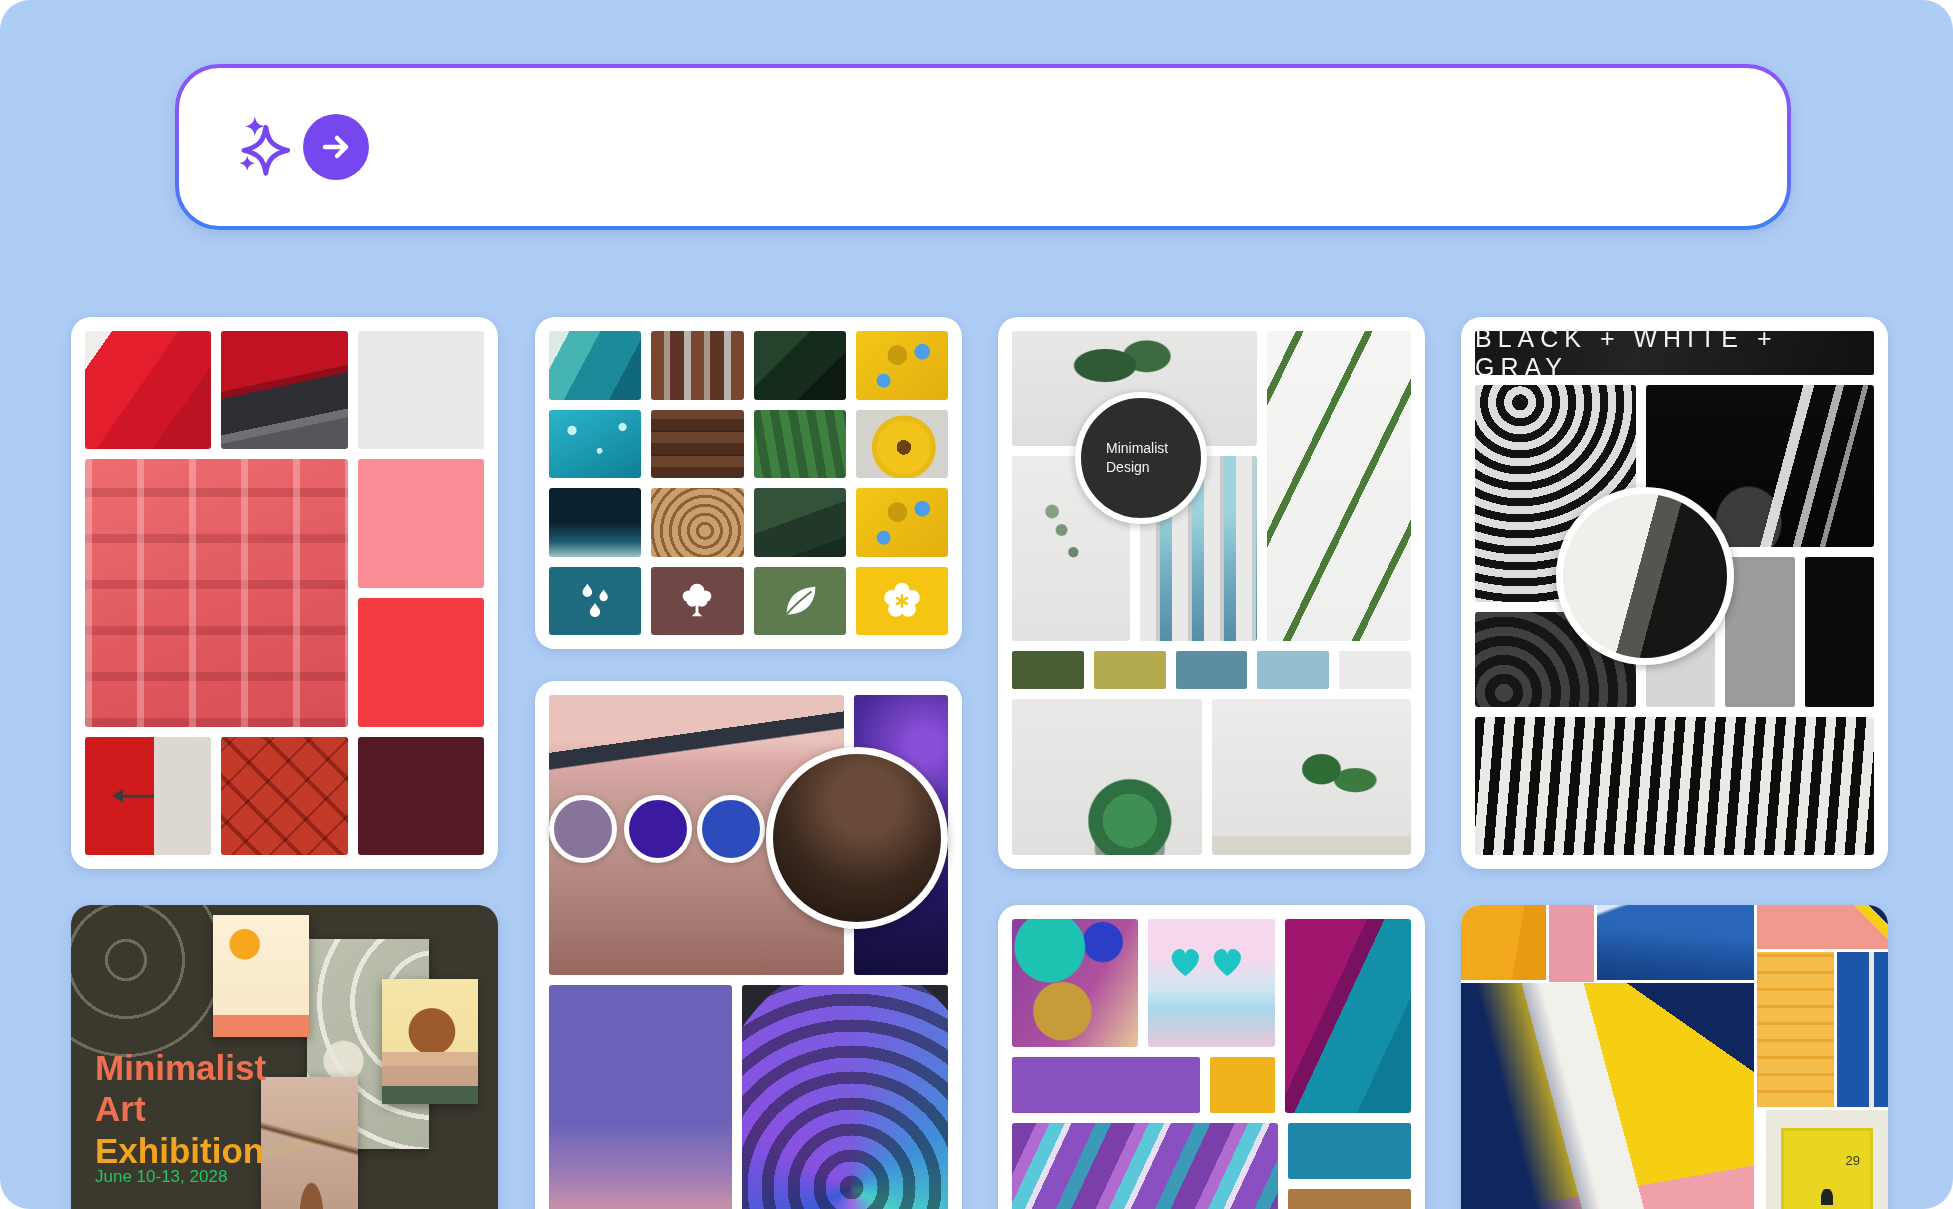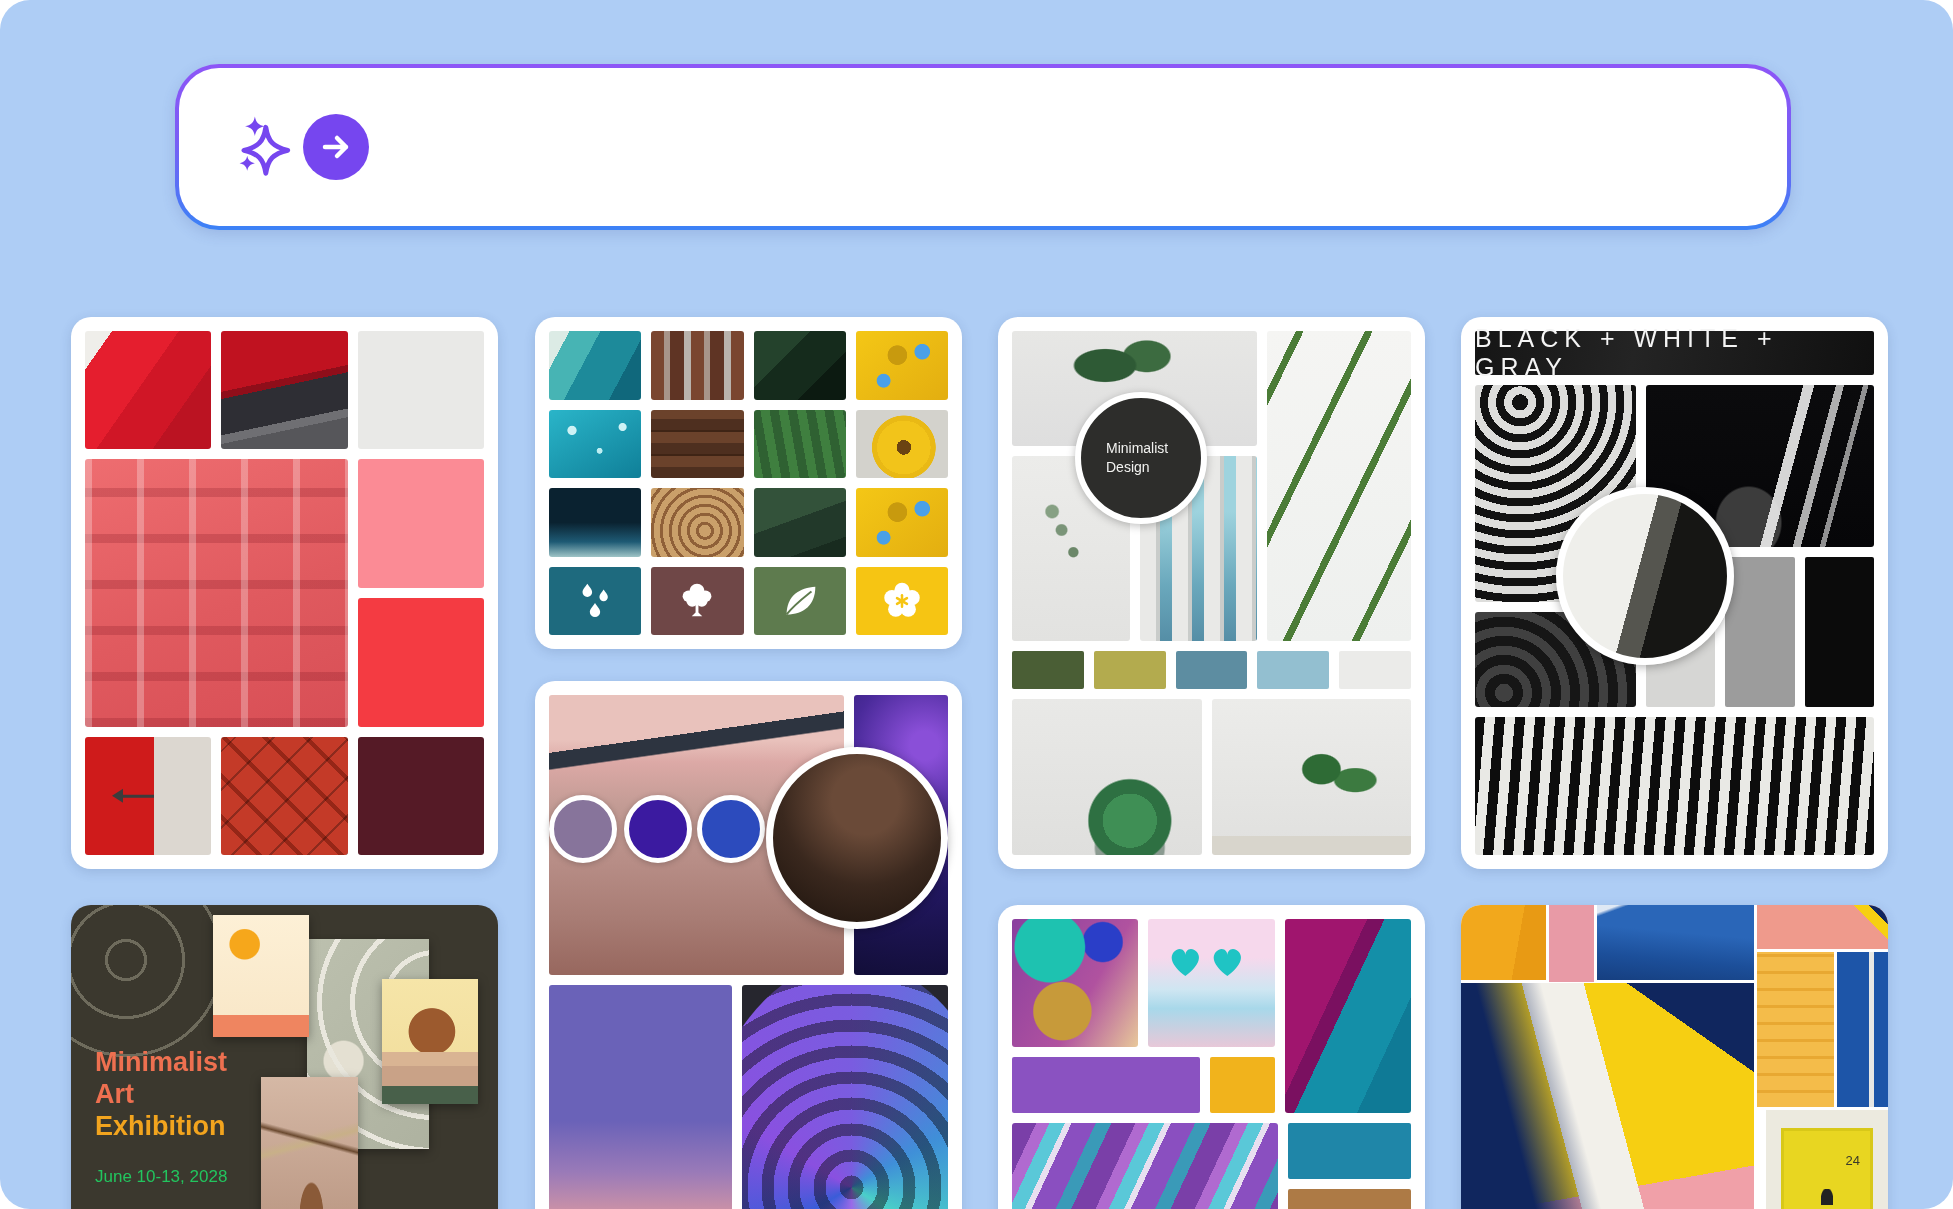--- a/index.html
+++ b/index.html
@@ -135,21 +135,21 @@
   .ph-ferris{flex:1.12;position:relative;background:#26262e;overflow:hidden;}
   .ferris-wheel{position:absolute;right:-28%;bottom:-42%;width:150%;height:150%;border-radius:50%;
      background:
       repeating-radial-gradient(circle,rgba(10,10,14,.45) 0 12px,rgba(0,0,0,0) 12px 26px),
       conic-gradient(#7a5ce0,#3f8fd8,#4ad0c8,#9a6ae8,#3a5cd8,#8a50e0,#7a5ce0);}
 
   
   .card-exhibit{background:#3b382e;overflow:hidden;}
   .ex-arcs{position:absolute;left:-60px;top:-60px;width:230px;height:230px;border-radius:50%;
      background:repeating-radial-gradient(circle,rgba(0,0,0,0) 0 18px,#6e6b5c 18px 21px,rgba(0,0,0,0) 21px 38px);}
-  .ex-title{position:absolute;left:24px;top:142px;font-weight:bold;font-size:27px;line-height:1.18;}
+  .ex-title{position:absolute;left:24px;top:142px;font-weight:bold;font-size:35px;line-height:1.18;}
   .ex-title .l1,.ex-title .l2{color:#ee7050;display:block;}
   .ex-title .l3{color:#f2a41e;display:block;}
   .ex-date{position:absolute;left:24px;top:262px;color:#22c55e;font-size:17px;}
   .ex-poster{position:absolute;box-shadow:0 3px 10px rgba(0,0,0,.35);}
   .ex-pA{left:142px;top:10px;width:96px;height:122px;background:
      linear-gradient(0deg,#ef8560 0 18%,rgba(0,0,0,0) 18%),
      radial-gradient(circle at 33% 24%,#f6a71b 0 13%,rgba(0,0,0,0) 14%),
      linear-gradient(#fdf0d6,#f8e6c6);}
   .ex-pB{left:236px;top:34px;width:122px;height:210px;background:
      repeating-radial-gradient(circle at 105% 30%,rgba(0,0,0,0) 0 14px,#e9e7dd 14px 19px,rgba(0,0,0,0) 19px 33px),
@@ -435,19 +435,19 @@
   <div class="card card-collage" style="left:1461px;top:905px;width:427px;height:430px;">
     <div class="co co-orange"></div>
     <div class="co co-pink"></div>
     <div class="co co-mtn"></div>
     <div class="co co-salmon"></div>
     <div class="co co-mural"></div>
     <div class="co co-siding"></div>
     <div class="co co-blue"></div>
     <div class="co co-door">
       <div class="door-leaf">
-        <span class="door-num">24</span>
+        <span class="door-num">29</span>
         <span class="door-knocker"></span>
       </div>
     </div>
   </div>
 
 </div>
 
 </body></html>

